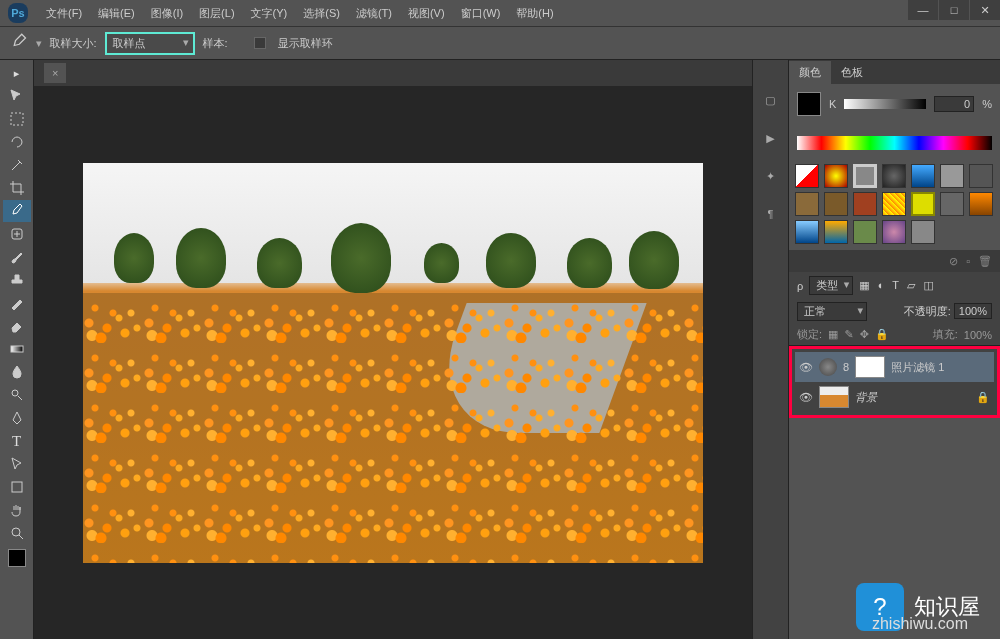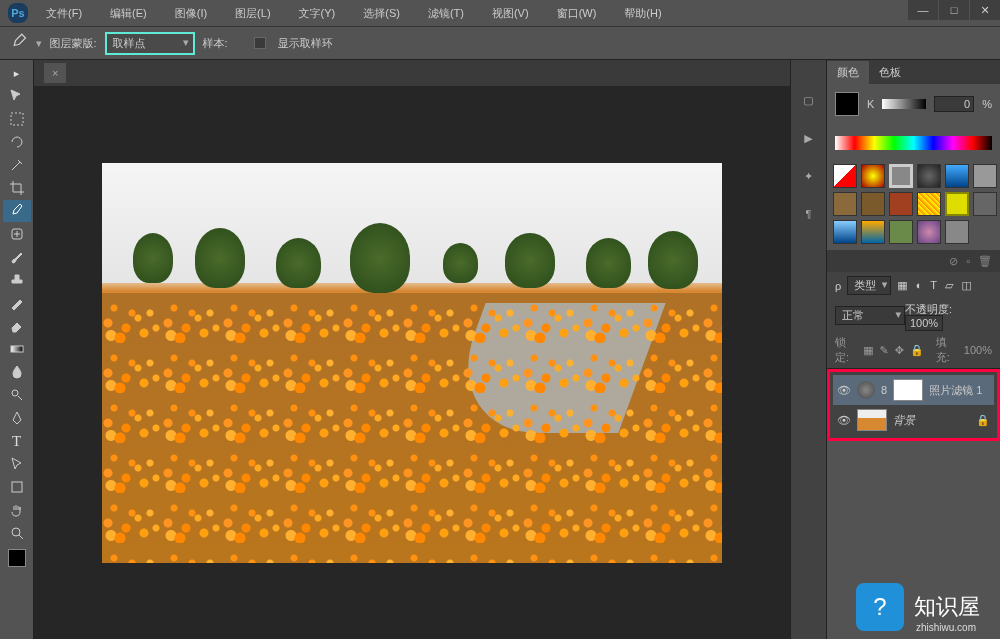--- a/index.html
+++ b/index.html
@@ -1,19 +1,19 @@
 <!DOCTYPE html>
 <html><head>
 <meta charset="utf-8">
 <style>
 *{margin:0;padding:0;box-sizing:border-box;font-family:"Microsoft YaHei",sans-serif;font-size:11px;color:#ccc}
 body{background:#535353;width:1000px;height:639px;overflow:hidden;position:relative}
 .titlebar{height:26px;background:#535353;display:flex;align-items:center;padding:0 8px}
 .ps-logo{width:20px;height:20px;background:#1a3c5e;border-radius:8px;display:flex;align-items:center;justify-content:center;font-weight:bold;color:#4fa8d8;font-size:11px;margin-right:12px}
-.menubar{display:flex;gap:16px}
+.menubar{display:flex;gap:4px}
 .menu-item{padding:2px 6px;cursor:pointer}
 .win-controls{position:absolute;right:0;top:0;display:flex}
 .win-btn{width:30px;height:20px;background:#3f3f3f;display:flex;align-items:center;justify-content:center;margin-left:1px;cursor:pointer}
 .optbar{height:34px;background:#535353;border-top:1px solid #333;border-bottom:1px solid #222;display:flex;align-items:center;padding:0 8px;gap:8px}
 .eyedrop-icon{width:20px;height:20px}
 .opt-label{color:#ccc}
 .opt-select{background:#4a4a4a;border:2px solid #5eead4;padding:2px 18px 2px 6px;position:relative;min-width:90px}
 .opt-select::after{content:"▾";position:absolute;right:4px;top:2px;color:#aaa}
 .chk{width:12px;height:12px;border:1px solid #666;background:#3a3a3a;display:inline-block;margin-right:4px}
 .main{display:flex;height:579px}
@@ -28,21 +28,21 @@
 .doc-tab .close{cursor:pointer;color:#aaa}
 .canvas-wrap{flex:1;display:flex;align-items:center;justify-content:center;position:relative}
 .canvas{width:620px;height:400px;background:linear-gradient(to bottom,#e8e8e8 0%,#f0f0f0 28%,#d88830 32%,#e89020 100%);position:relative;overflow:hidden}
 .sky{position:absolute;top:0;left:0;right:0;height:120px;background:linear-gradient(to bottom,#f5f5f5,#e5e5e5)}
 .trees{position:absolute;top:60px;left:0;right:0;height:80px}
 .tree{position:absolute;background:radial-gradient(circle,#4a6b2a,#2a4a1a);border-radius:50% 50% 40% 40%}
 .path{position:absolute;top:140px;right:80px;width:180px;height:130px;background:#d8d8d8;border-radius:0 0 0 100px;transform:skew(-20deg)}
 .flowers{position:absolute;top:130px;left:0;right:0;bottom:0;background:radial-gradient(circle at 20% 30%,#ff9010 3px,transparent 4px),radial-gradient(circle at 60% 50%,#ffaa20 3px,transparent 4px),radial-gradient(circle at 40% 70%,#ff8800 4px,transparent 5px),radial-gradient(circle at 80% 40%,#ffb030 3px,transparent 4px),radial-gradient(circle at 10% 60%,#ff9520 4px,transparent 5px),radial-gradient(circle at 70% 80%,#ffa010 4px,transparent 5px),radial-gradient(circle at 30% 90%,#ff8800 5px,transparent 6px),radial-gradient(circle at 90% 70%,#ffaa20 3px,transparent 4px),radial-gradient(circle at 50% 40%,#ff9010 3px,transparent 4px),radial-gradient(circle at 15% 85%,#ffb030 5px,transparent 6px);background-size:60px 50px;background-color:rgba(80,60,20,0.3)}
 .mid-strip{width:36px;background:#424242;border-left:1px solid #222;display:flex;flex-direction:column;align-items:center;padding-top:30px;gap:18px}
 .mid-icon{width:20px;height:20px;display:flex;align-items:center;justify-content:center;color:#aaa;cursor:pointer}
-.panels{width:174px;background:#535353;border-left:1px solid #222;display:flex;flex-direction:column;overflow-y:auto}
+.panels{width:212px;background:#535353;border-left:1px solid #222;display:flex;flex-direction:column;overflow-y:auto}
 .panel-tabs{height:24px;background:#3a3a3a;display:flex;align-items:center}
 .panel-tab{padding:4px 10px;cursor:pointer}
 .panel-tab.active{background:#535353}
 .panel-body{padding:8px;background:#535353}
 .color-row{display:flex;align-items:center;gap:8px;margin-bottom:8px}
 .fg-sw{width:24px;height:24px;background:#000;border:1px solid #888}
 .k-slider{flex:1;height:10px;background:linear-gradient(to right,#fff,#000);position:relative}
 .k-val{width:40px;background:#3a3a3a;border:1px solid #222;text-align:right;padding:1px 3px}
 .spectrum{height:14px;background:linear-gradient(to right,#fff,#ff0000,#ffff00,#00ff00,#00ffff,#0000ff,#ff00ff,#ff0000,#000);margin:4px 8px 8px}
 .styles-grid{display:grid;grid-template-columns:repeat(7,1fr);gap:4px;padding:6px}
@@ -64,21 +64,21 @@
 .eye{width:14px;color:#ccc}
 .thumb{width:30px;height:22px;border:1px solid #888;background:#fff}
 .thumb.img{background:linear-gradient(to bottom,#eee 40%,#d88830 40%)}
 .mask{width:30px;height:22px;border:1px solid #888;background:#fff}
 .adj-circ{width:18px;height:18px;border-radius:50%;background:radial-gradient(circle,#888,#444)}
 .layer-name{flex:1;font-style:italic}
 .lock-ic{color:#999}
 .watermark{position:absolute;bottom:8px;right:20px;display:flex;align-items:center;gap:10px}
 .wm-logo{width:48px;height:48px;background:#2090d8;border-radius:8px;display:flex;align-items:center;justify-content:center;color:#fff;font-size:24px}
 .wm-text{color:#fff;font-size:22px;font-weight:normal}
-.wm-url{position:absolute;bottom:-2px;right:4px;font-size:10px;color:#ddd}
+.wm-url{position:absolute;bottom:-2px;right:12px;font-size:16px;color:#ddd}
 </style>
 </head>
 <body>
 
 <div class="titlebar">
   <div class="ps-logo">Ps</div>
   <div class="menubar">
     <span class="menu-item">文件(F)</span>
     <span class="menu-item">编辑(E)</span>
     <span class="menu-item">图像(I)</span>
@@ -95,21 +95,21 @@
     <div class="win-btn">□</div>
     <div class="win-btn">✕</div>
   </div>
 </div>
 
 <div class="optbar">
   <span class="eyedrop-icon"><svg viewBox="0 0 16 16">
         <path d="M13 3l-2-2-5 5-1 4 4-1 5-5z" fill="none" stroke="#ccc"></path>
       </svg></span>
   <span style="color:#aaa">▾</span>
-  <span class="opt-label">图层蒙版:</span>
+  <span class="opt-label">取样大小:</span>
   <div class="opt-select">取样点</div>
   <span class="opt-label">样本:</span>
   <span style="width:10px"></span>
   <span class="chk"></span>
   <span class="opt-label">显示取样环</span>
 </div>
 
 <div class="main">
   <div class="toolbox">
     <div class="tool">▸</div>

